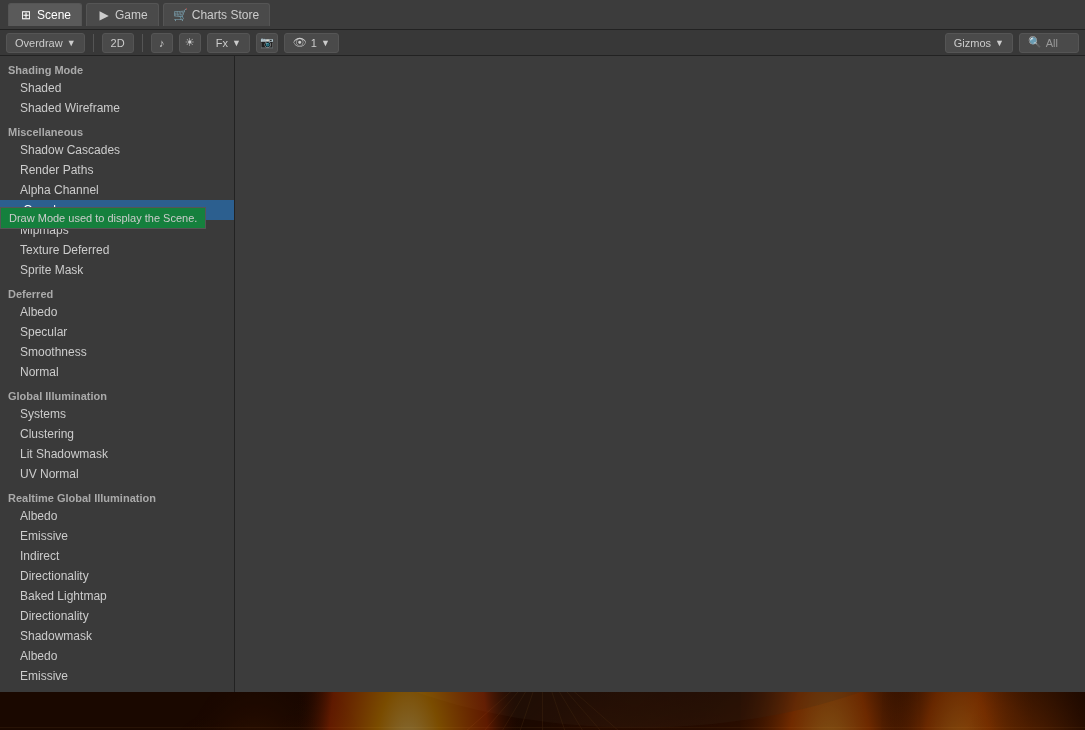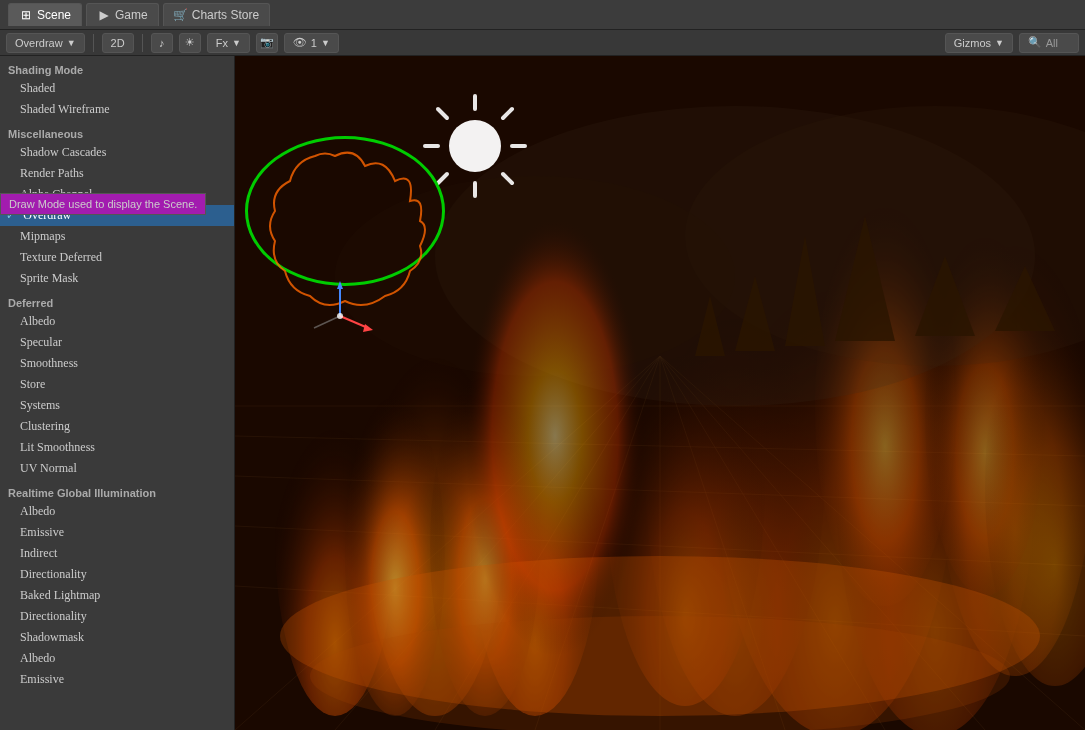--- a/index.html
+++ b/index.html
@@ -84,20 +84,21 @@
       justify-content: center;
       cursor: pointer;
       font-size: 11px;
       color: #ccc;
     }
 
     
     #main {
       display: flex;
       height: calc(730px - 56px);
+      flex-direction: column;
     }
 
     
     #dropdown-panel {
       width: 235px;
       min-width: 235px;
       background: #3a3a3a;
       border-right: 1px solid #222;
       overflow-y: auto;
       font-size: 12px;
@@ -114,40 +115,39 @@
       margin-top: 4px;
     }
     .menu-item {
       padding: 3px 8px 3px 20px;
       cursor: pointer;
       color: #ccc;
       display: flex;
       align-items: center;
       gap: 6px;
       white-space: nowrap;
-      font-family: Liberation Serif, serif;
     }
     .menu-item.selected {
       background: #2c5f8f;
       color: #fff;
     }
     .menu-item.selected::before {
       content: '✓';
       margin-left: -14px;
       margin-right: 2px;
       font-size: 11px;
       color: #7ec8e3;
     }
 
     
     #tooltip {
       position: absolute;
-      top: 193px;
+      top: 207px;
       left: 0px;
-      background: #a21caf;
+      background: #15803d;
       border: 1px solid #555;
       padding: 4px 8px;
       font-size: 11px;
       color: #ccc;
       z-index: 100;
       max-width: 230px;
       pointer-events: none;
     }
 
     
@@ -297,31 +297,32 @@
     <div class="menu-item">
       <span>Albedo</span>
     </div>
     <div class="menu-item">
       <span>Specular</span>
     </div>
     <div class="menu-item">
       <span>Smoothness</span>
     </div>
     <div class="menu-item">
-      <span>Store</span>
-    </div>
-
+      <span>Normal</span>
+    </div>
+
+    <div class="menu-section-header">Global Illumination</div>
     <div class="menu-item">
       <span>Systems</span>
     </div>
     <div class="menu-item">
       <span>Clustering</span>
     </div>
     <div class="menu-item">
-      <span>Lit Smoothness</span>
+      <span>Lit Shadowmask</span>
     </div>
     <div class="menu-item">
       <span>UV Normal</span>
     </div>
 
     <div class="menu-section-header">Realtime Global Illumination</div>
     <div class="menu-item">
       <span>Albedo</span>
     </div>
     <div class="menu-item">

